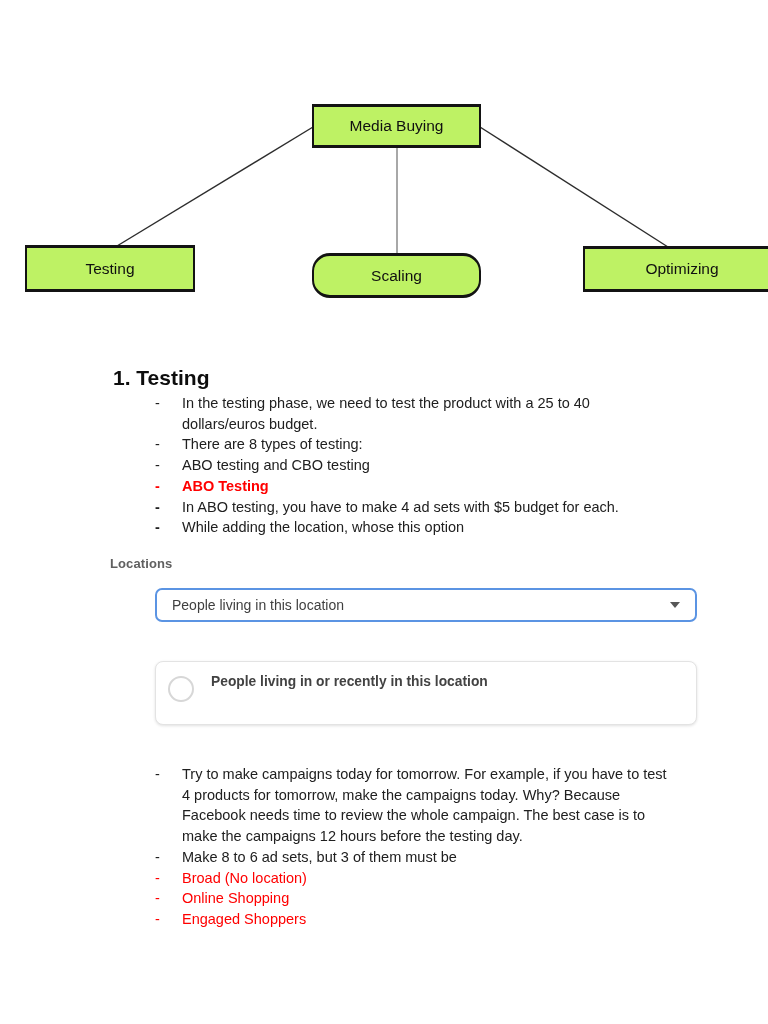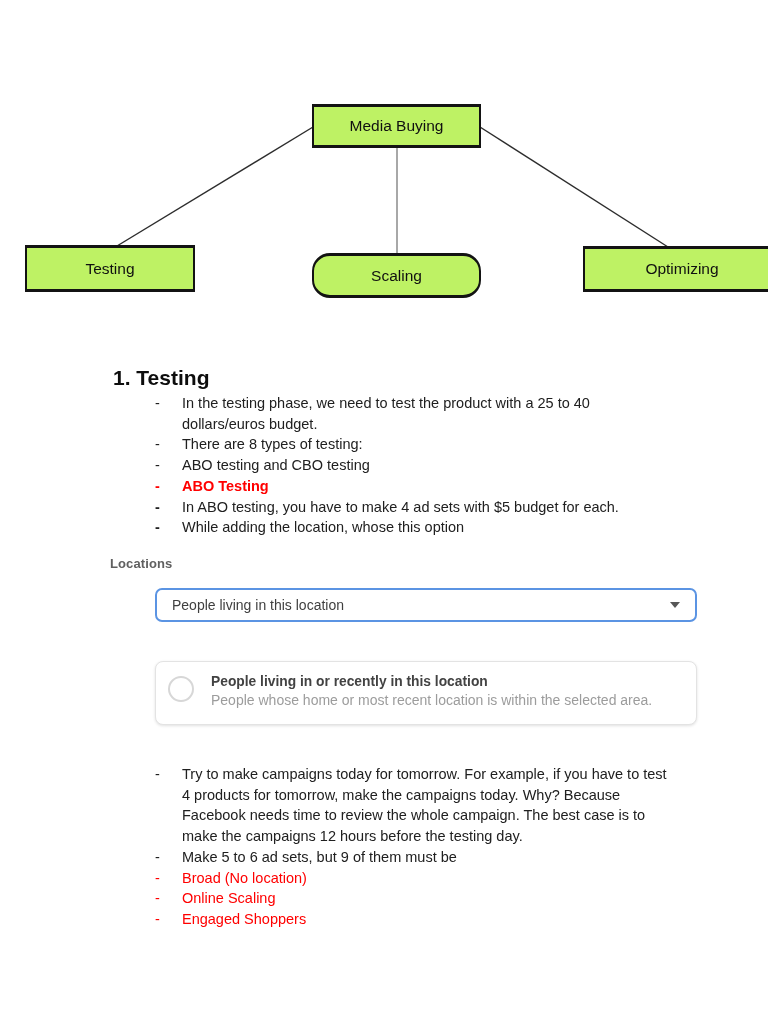--- a/index.html
+++ b/index.html
@@ -186,40 +186,39 @@
 
   <div class="select-field">
     <span>People living in this location</span>
     <span class="caret-down"></span>
   </div>
 
   <div class="options-panel">
     <span class="radio-circle"></span>
     <div>
       <div class="opt-title">People living in or recently in this location</div>
-      <div class="opt-desc">People whose home or most recent location is within the selected area.</div>
     </div>
   </div>
 
   <div class="bullet-list list-2">
     <div class="bullet-row">
       <span class="bullet-dash">-</span>
       <span class="bullet-text">Try to make campaigns today for tomorrow. For example, if you have to test 4 products for tomorrow, make the campaigns today. Why? Because Facebook needs time to review the whole campaign. The best case is to make the campaigns 12 hours before the testing day.</span>
     </div>
     <div class="bullet-row">
       <span class="bullet-dash">-</span>
-      <span class="bullet-text">Make 5 to 6 ad sets, but 9 of them must be</span>
+      <span class="bullet-text">Make 8 to 6 ad sets, but 3 of them must be</span>
     </div>
     <div class="bullet-row red">
       <span class="bullet-dash">-</span>
       <span class="bullet-text">Broad (No location)</span>
     </div>
     <div class="bullet-row red">
       <span class="bullet-dash">-</span>
-      <span class="bullet-text">Online Scaling</span>
+      <span class="bullet-text">Online Shopping</span>
     </div>
     <div class="bullet-row red">
       <span class="bullet-dash">-</span>
       <span class="bullet-text">Engaged Shoppers</span>
     </div>
   </div>
 
 </div>
 
 </body></html>

